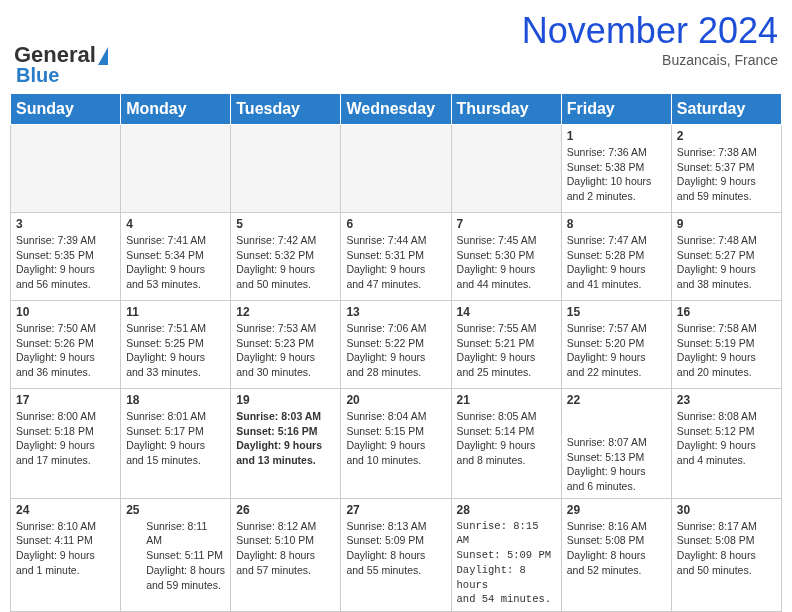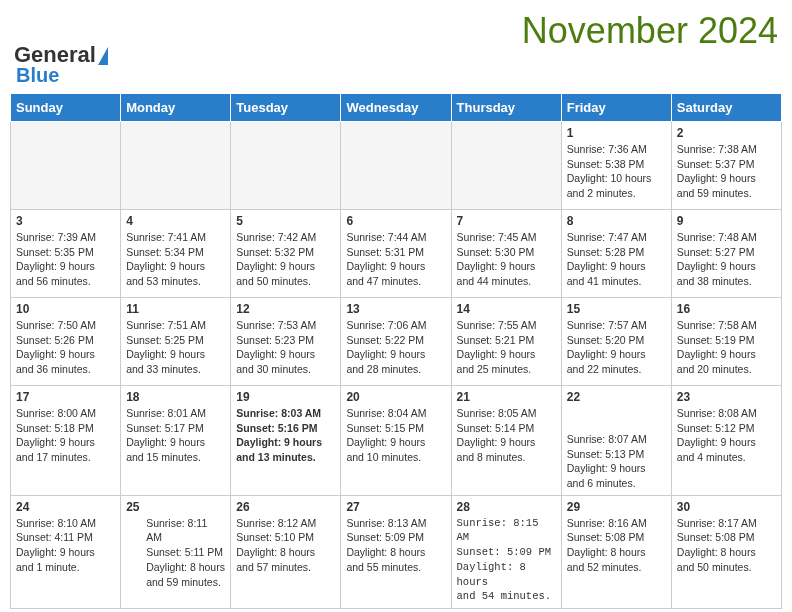--- a/index.html
+++ b/index.html
@@ -22,37 +22,37 @@
       flex-direction: column;
       align-items: flex-start;
       margin-top: 32px;
     }
     .title-section {
       text-align: right;
     }
     .month-title {
       font-size: 36px;
       font-weight: normal;
-      color: #4d7c0f;
+      color: #1d4ed8;
     }
     .subtitle {
       font-size: 14px;
       color: #555;
     }
     .calendar {
       width: 100%;
       border-collapse: collapse;
       font-size: 11px;
     }
     .calendar th {
       background: #2a7dc9;
       color: #fff;
       text-align: left;
       padding: 6px 5px;
-      font-size: 13px;
+      font-size: 16px;
       border: 1px solid #fff;
     }
     .calendar td {
       vertical-align: top;
       border: 1px solid #ccc;
       padding: 4px 5px;
       width: 110px;
       min-height: 80px;
       background: #fff;
     }
@@ -80,20 +80,21 @@
 <div class="header">
   <div class="logo">
     <div style="display:flex; align-items:center;">
       <span style="font-size:22px; font-weight:bold; color:#333;">General</span>
       <span style="display:inline-block; width:0; height:0; border-left:10px solid transparent; border-bottom:18px solid #2a7dc9; margin-left:2px; margin-bottom:-2px;"></span>
     </div>
     <span style="font-size:20px; font-weight:bold; color:#2a7dc9; margin-top:-4px; margin-left:2px;">Blue</span>
   </div>
   <div class="title-section">
     <div class="month-title">November 2024</div>
+    <div class="subtitle">Buzancais, France</div>
   </div>
 </div>
 
 <table class="calendar">
   <thead>
     <tr id="header-row">
         <th>Sunday</th>
         <th>Monday</th>
         <th>Tuesday</th>
         <th>Wednesday</th>

